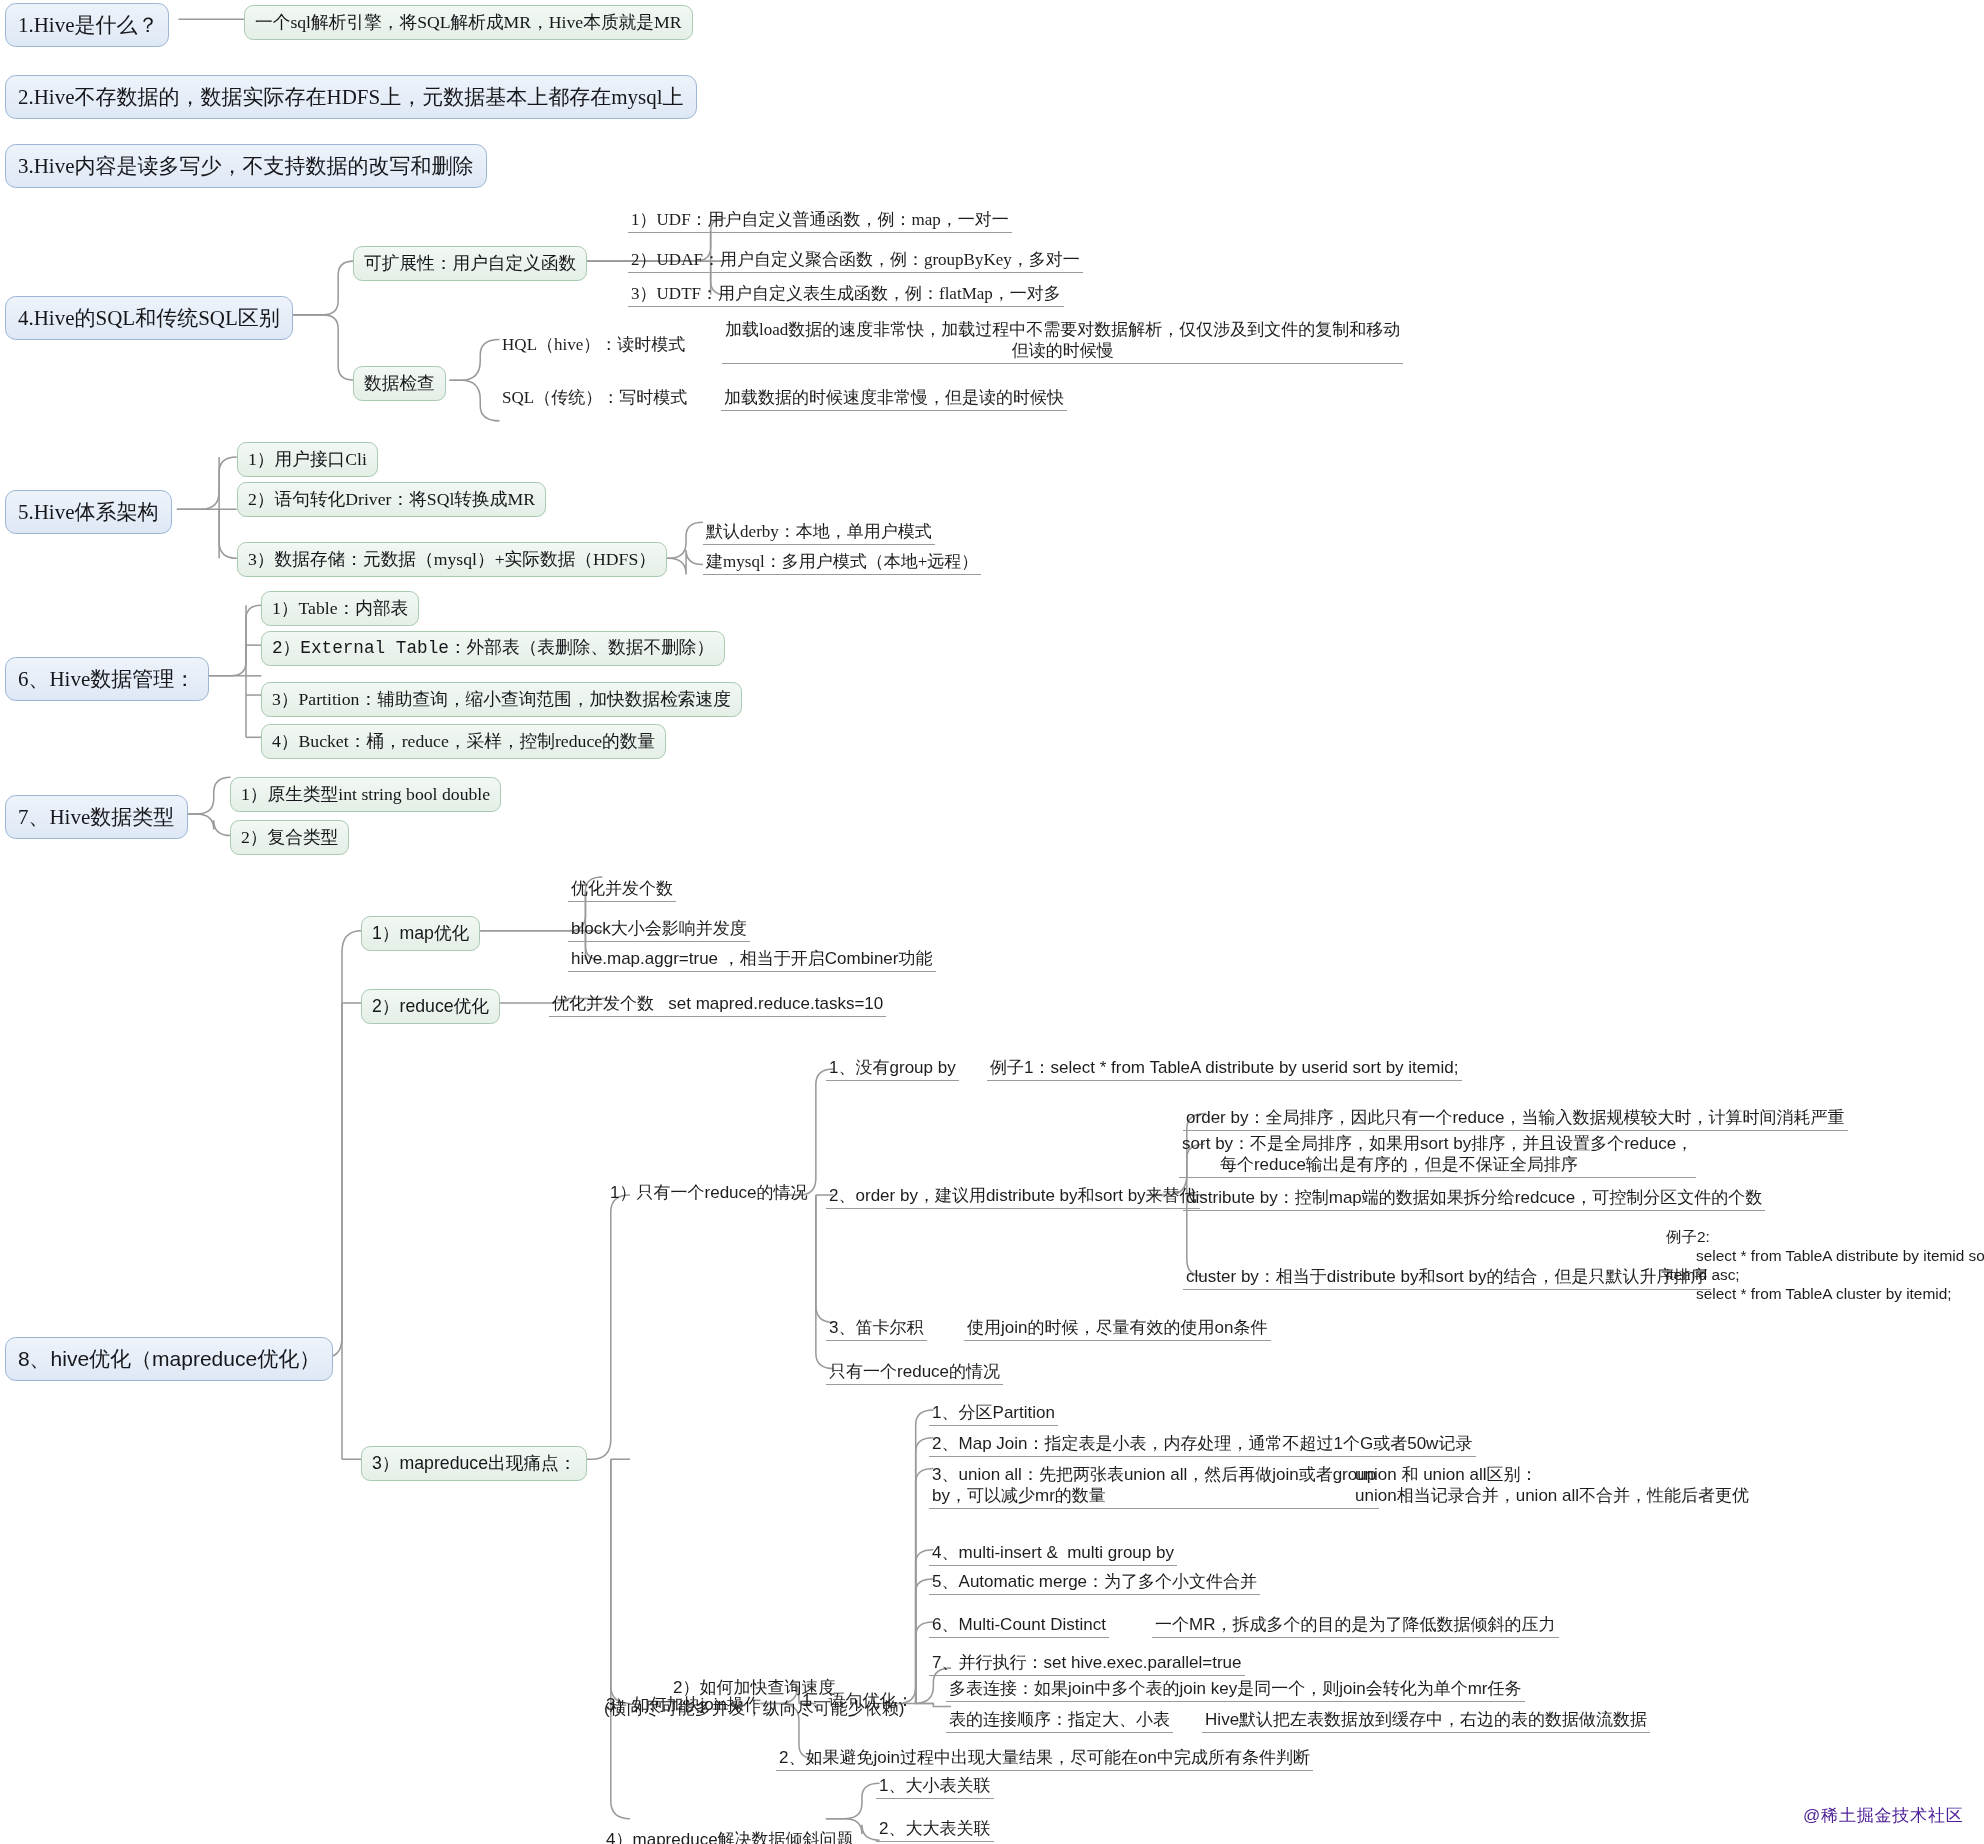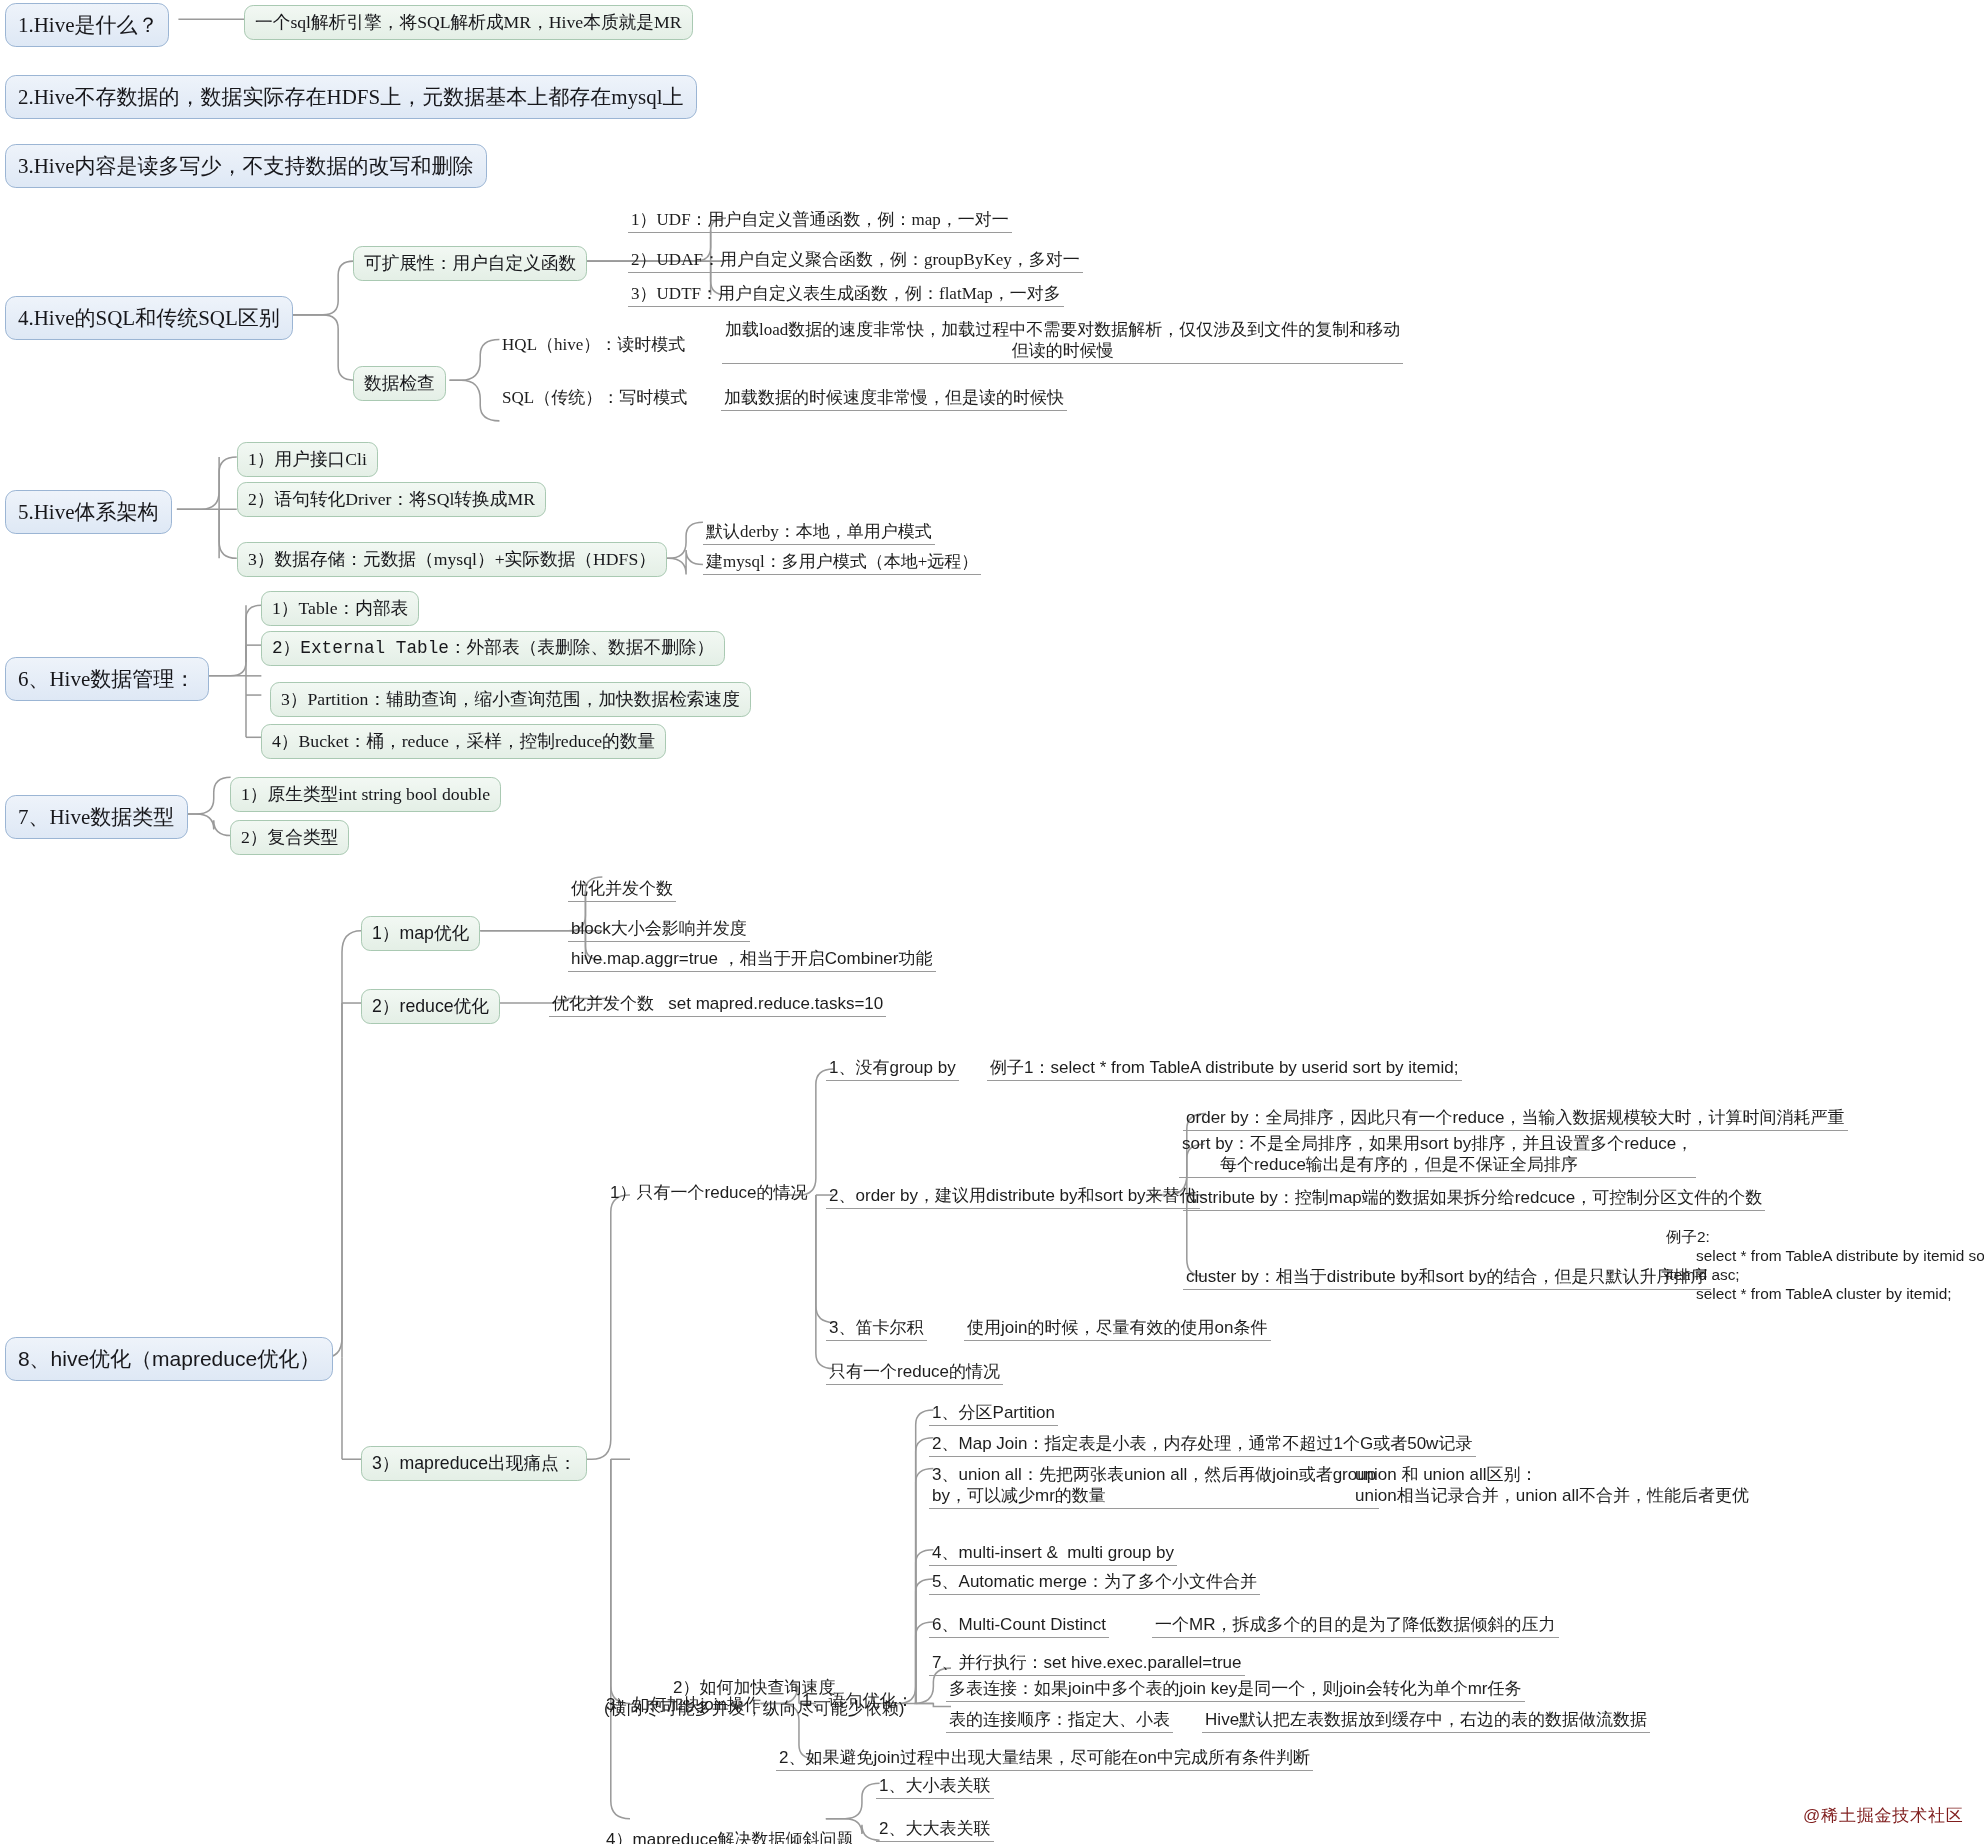--- a/index.html
+++ b/index.html
@@ -28,21 +28,21 @@
   
   .leaf{
     font-size:17px;color:#1d1d1d;padding:1.5px 3.1px 2.3px 3.1px;
     border-bottom:0.8px solid #9a9a9a;
   }
   .leaf.nb{border-bottom:none;}
   .sans{font-family:"Liberation Sans","DejaVu Sans",sans-serif;}
   .tiny{font-size:15.4px;}
   .center{text-align:center;}
   .watermark{
-    position:absolute;right:21.5px;bottom:17px;color:#7f1d1d;font-size:17px;
+    position:absolute;right:21.5px;bottom:17px;color:#4c1d95;font-size:17px;
     font-family:"Liberation Sans","DejaVu Sans",sans-serif;letter-spacing:0.8px;
   }
 </style>
 </head>
 <body>
 
 <div id="canvas">
 
   <svg class="links" viewBox="0 0 2584 2401" xmlns="http://www.w3.org/2000/svg">
     <g fill="none" stroke="#9a9a9a" stroke-width="2">
@@ -154,21 +154,21 @@
   <div class="node root" style="left:4.6px;top:490px;">5.Hive体系架构</div>
   <div class="node green" style="left:237px;top:442px;">1）用户接口Cli</div>
   <div class="node green" style="left:237px;top:482px;">2）语句转化Driver：将SQl转换成MR</div>
   <div class="node green" style="left:237px;top:542px;">3）数据存储：元数据（mysql）+实际数据（HDFS）</div>
   <div class="node leaf" style="left:703px;top:519px;text-align:right;">默认derby：本地，单用户模式</div>
   <div class="node leaf" style="left:703px;top:549px;">建mysql：多用户模式（本地+远程）</div>
 
   <div class="node root" style="left:4.6px;top:657px;">6、Hive数据管理：</div>
   <div class="node green" style="left:261px;top:591px;">1）Table：内部表</div>
   <div class="node green" style="left:261px;top:631px;font-family:Liberation Mono, monospace;">2）External Table：外部表（表删除、数据不删除）</div>
-  <div class="node green" style="left:270px;top:682px;">3）Partition：辅助查询，缩小查询范围，加快数据检索速度</div>
+  <div class="node green" style="left:261px;top:682px;">3）Partition：辅助查询，缩小查询范围，加快数据检索速度</div>
   <div class="node green" style="left:261px;top:724px;">4）Bucket：桶，reduce，采样，控制reduce的数量</div>
 
   <div class="node root" style="left:4.6px;top:795px;">7、Hive数据类型</div>
   <div class="node green" style="left:230px;top:777px;">1）原生类型int string bool double</div>
   <div class="node green" style="left:230px;top:820px;">2）复合类型</div>
 
   <div class="node root sans" style="left:4.6px;top:1337px;">8、hive优化（mapreduce优化）</div>
 
   <div class="node green sans" style="left:361px;top:916px;">1）map优化</div>
   <div class="node leaf sans" style="left:568px;top:876px;">优化并发个数</div>

